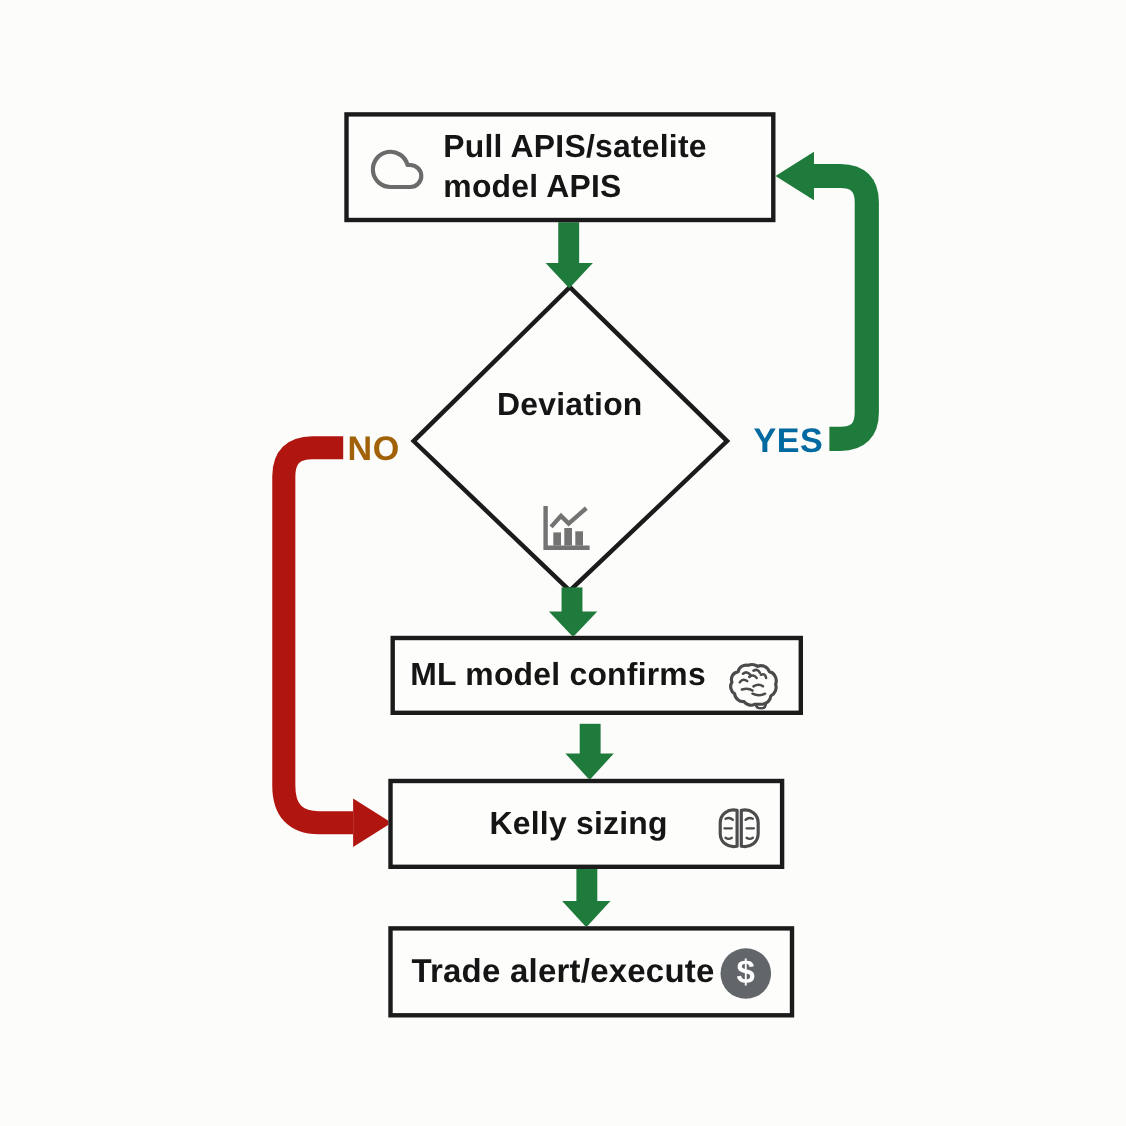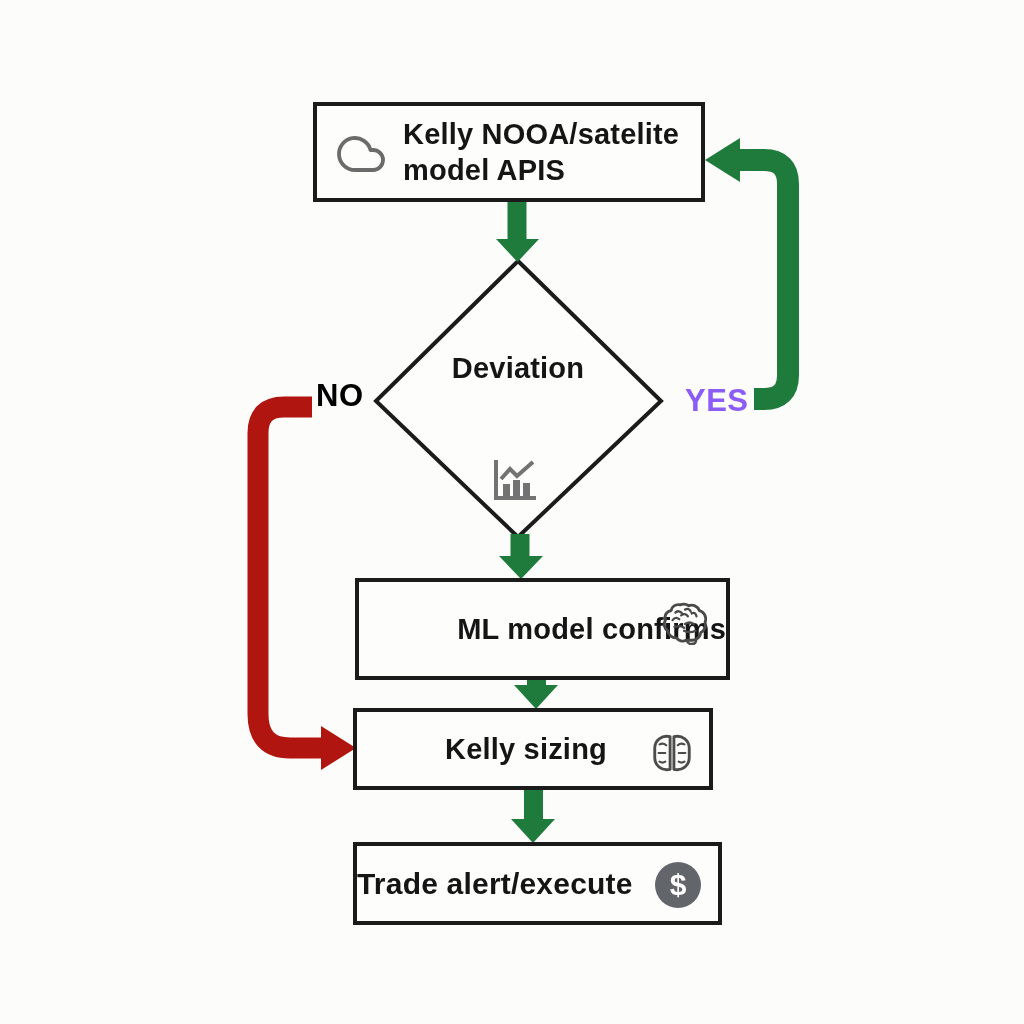--- a/index.html
+++ b/index.html
@@ -23,22 +23,22 @@
   }
   .two-line{margin-left:14px;}
   .decision-text{
     position:absolute;left:368px;top:334px;width:300px;
     text-align:center;font-weight:700;font-size:29px;line-height:35px;letter-spacing:.2px;
   }
   .decision-text span{display:block;margin-top:17px;}
   .edge-label{
     position:absolute;font-weight:700;font-size:31px;letter-spacing:.5px;
   }
-  .label-no{left:316px;top:378px;color:#000000;}
-  .label-yes{left:685px;top:383px;color:#8b5cf6;}
+  .label-no{left:316px;top:390px;color:#a16207;}
+  .label-yes{left:685px;top:383px;color:#0369a1;}
   .dollar-badge{
     position:absolute;right:17px;top:16px;width:46px;height:46px;border-radius:50%;
     background:#62666a;color:#ffffff;font-weight:700;font-size:30px;
     display:flex;align-items:center;justify-content:center;
   }
   .icon-right{position:absolute;}
 </style>
 </head>
 <body>
 
@@ -75,55 +75,55 @@
     <path d="M312 407 H284 Q258 407 258 433 V714 Q258 748 290 748 H321" fill="none" stroke="#b11510" stroke-width="21"></path>
     <polygon points="321,726 321,770 356,748" fill="#b11510"></polygon>
   </g>
 </svg>
 
 <div class="node" style="left:313px;top:102px;width:392px;height:100px;">
   <svg width="56" height="44" viewBox="0 0 24 22" style="margin-left:16px;flex:none;">
     <path d="M18 10 h-1.26 A8 8 0 1 0 9 20 h9 a5 5 0 0 0 0 -10 z" fill="none" stroke="#6b6b6b" stroke-width="1.9" stroke-linecap="round" stroke-linejoin="round"></path>
   </svg>
   <div class="node-label two-line">
-    <div>Kelly NOOA/satelite</div>
+    <div>Pull APIS/satelite</div>
     <div>model APIS</div>
   </div>
 </div>
 
 <div class="decision-text">
   <span>Deviation</span>
 </div>
 <svg class="abs" style="left:490px;top:458px;" width="48" height="44" viewBox="0 0 48 44">
   <path d="M6 2 V40 H46" fill="none" stroke="#737373" stroke-width="4"></path>
   <rect x="13" y="26" width="7" height="12" fill="#737373"></rect>
   <rect x="23" y="22" width="7" height="16" fill="#737373"></rect>
   <rect x="33" y="25" width="7" height="13" fill="#737373"></rect>
   <polyline points="11,21 20,11 27,18 43,4" fill="none" stroke="#737373" stroke-width="4"></polyline>
 </svg>
 
 <div class="edge-label label-no">NO</div>
 <div class="edge-label label-yes">YES</div>
 
-<div class="node" style="left:355px;top:578px;width:375px;height:102px;justify-content:flex-end;">
+<div class="node" style="left:355px;top:578px;width:375px;height:72px;">
   <div class="node-label" style="margin-left:14px;">ML model confirms</div>
   <svg class="icon-right" style="right:17px;top:19px;" width="48" height="44" viewBox="0 0 50 46">
     <path d="M20 4 C15 3 11 6 10.5 10 C5 11 3 16 4.5 20 C2 24 3.5 29 7 31 C7.5 36 12 39 16 38.5 C18 41.5 23 43 26 41 H33 C38 41 41 37 41.5 33 C45.5 31 47.5 26 46 22 C48 17 45 11 40 10 C38.5 5.5 33 3 29 5 C26 3 22.5 3 20 4 Z" fill="none" stroke="#4a4a4a" stroke-width="3" stroke-linecap="round" stroke-linejoin="round"></path>
     <path d="M15 12 q4 -3 7 1 M25 9 q4 -2 6 2 M12 20 q3 -4 7 -1 M21 15 q4 -3 7 1 M32 13 q4 -2 5 3 M25 24 q5 -3 9 0 M14 27 q6 -2 10 1 M24 31 q6 3 12 0" fill="none" stroke="#4a4a4a" stroke-width="2.4" stroke-linecap="round"></path>
     <path d="M27 41 q1 4 5 4 q5 0 4.5 -5" fill="none" stroke="#4a4a4a" stroke-width="2.6" stroke-linecap="round"></path>
   </svg>
 </div>
 
 <div class="node" style="left:353px;top:708px;width:360px;height:82px;">
   <div class="node-label" style="width:100%;text-align:center;padding-right:14px;">Kelly sizing</div>
   <svg class="icon-right" style="right:14px;top:18px;" width="46" height="46" viewBox="0 0 48 48">
     <path d="M22 7 C13 5 6 11 6 19 V29 C6 37 13 43 22 41 Z" fill="none" stroke="#4c4c4c" stroke-width="3" stroke-linejoin="round"></path>
     <path d="M26 7 C35 5 42 11 42 19 V29 C42 37 35 43 26 41 Z" fill="none" stroke="#4c4c4c" stroke-width="3" stroke-linejoin="round"></path>
     <path d="M11 15 q4 -2 7 1 M10 24 h7 M11 33 q3 2 6 0 M37 15 q-4 -2 -7 1 M38 24 h-7 M37 33 q-3 2 -6 0" fill="none" stroke="#4c4c4c" stroke-width="2.2" stroke-linecap="round"></path>
   </svg>
 </div>
 
 <div class="node" style="left:353px;top:842px;width:369px;height:83px;">
-  <div class="node-label" style="font-size:30px;">Trade alert/execute</div>
+  <div class="node-label" style="margin-left:17px;font-size:30px;">Trade alert/execute</div>
   <div class="dollar-badge">
     <span>$</span>
   </div>
 </div>
 
 </body></html>

